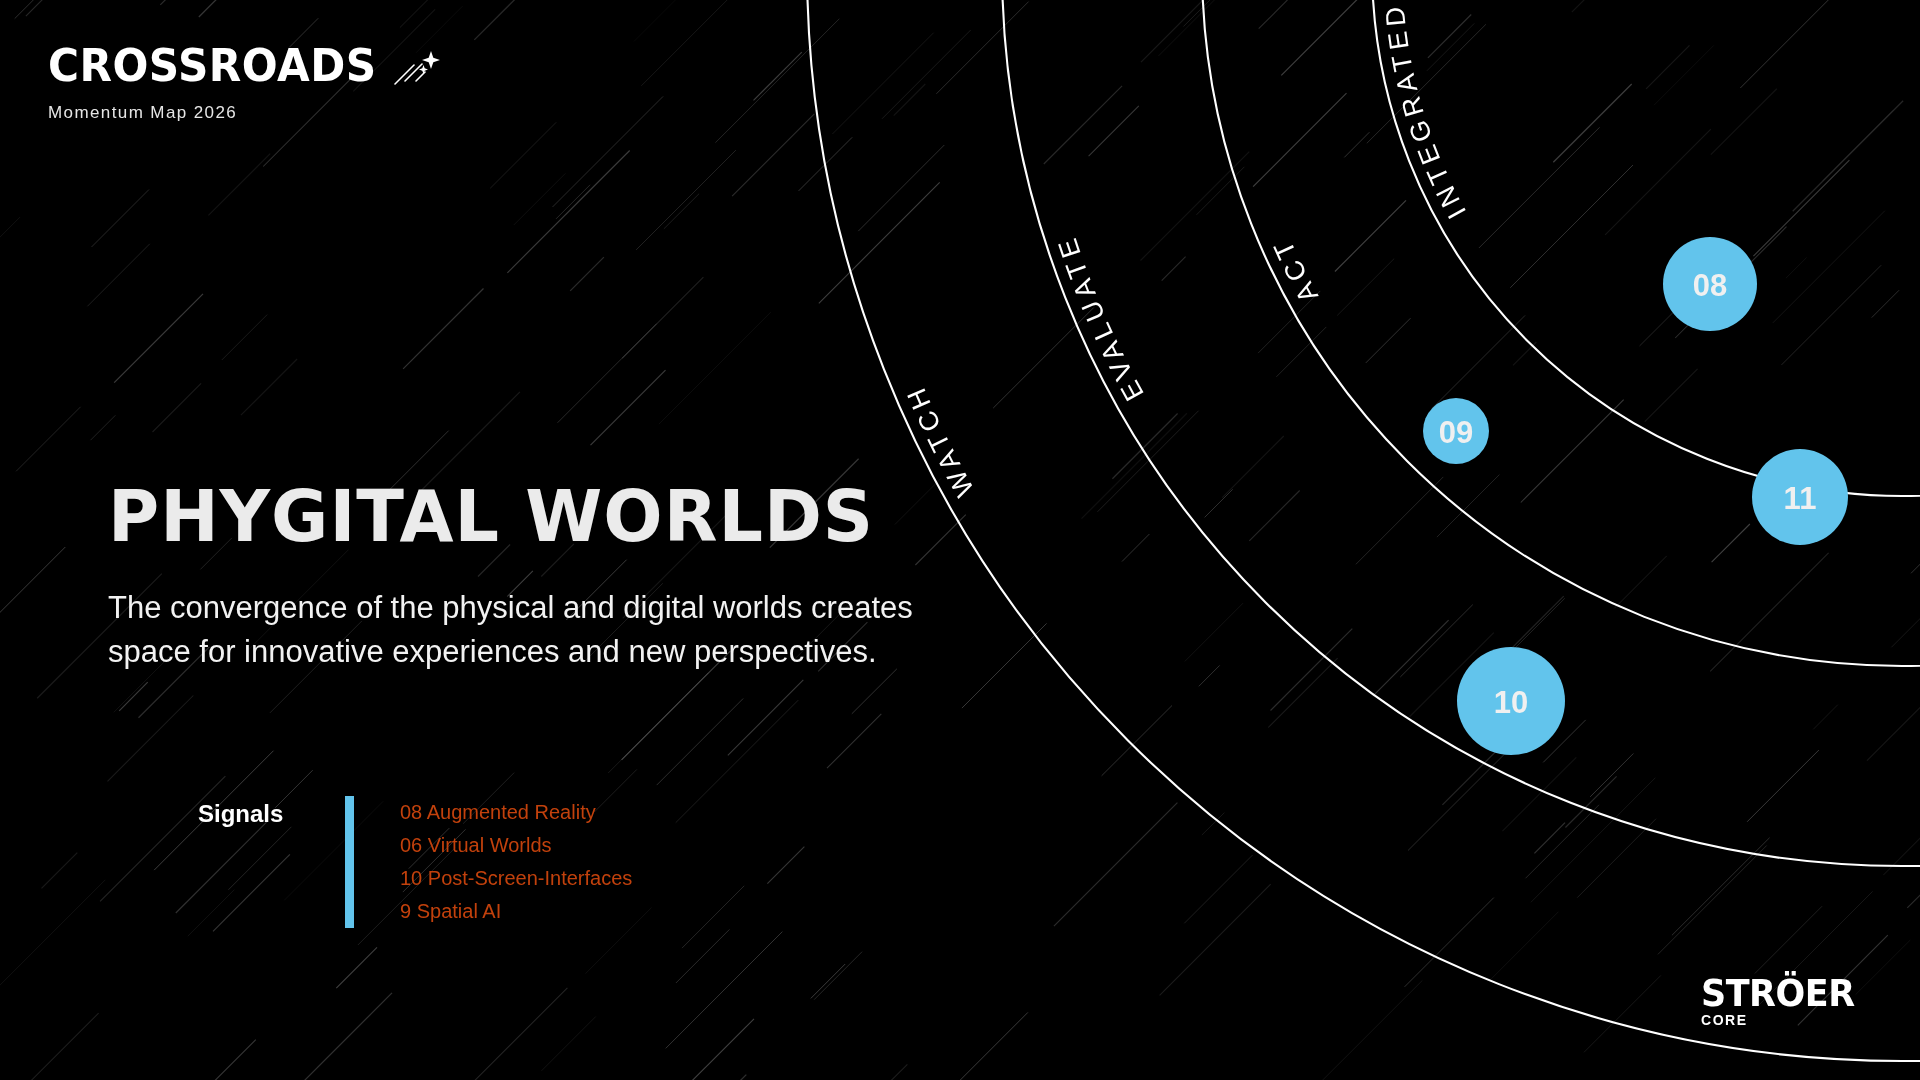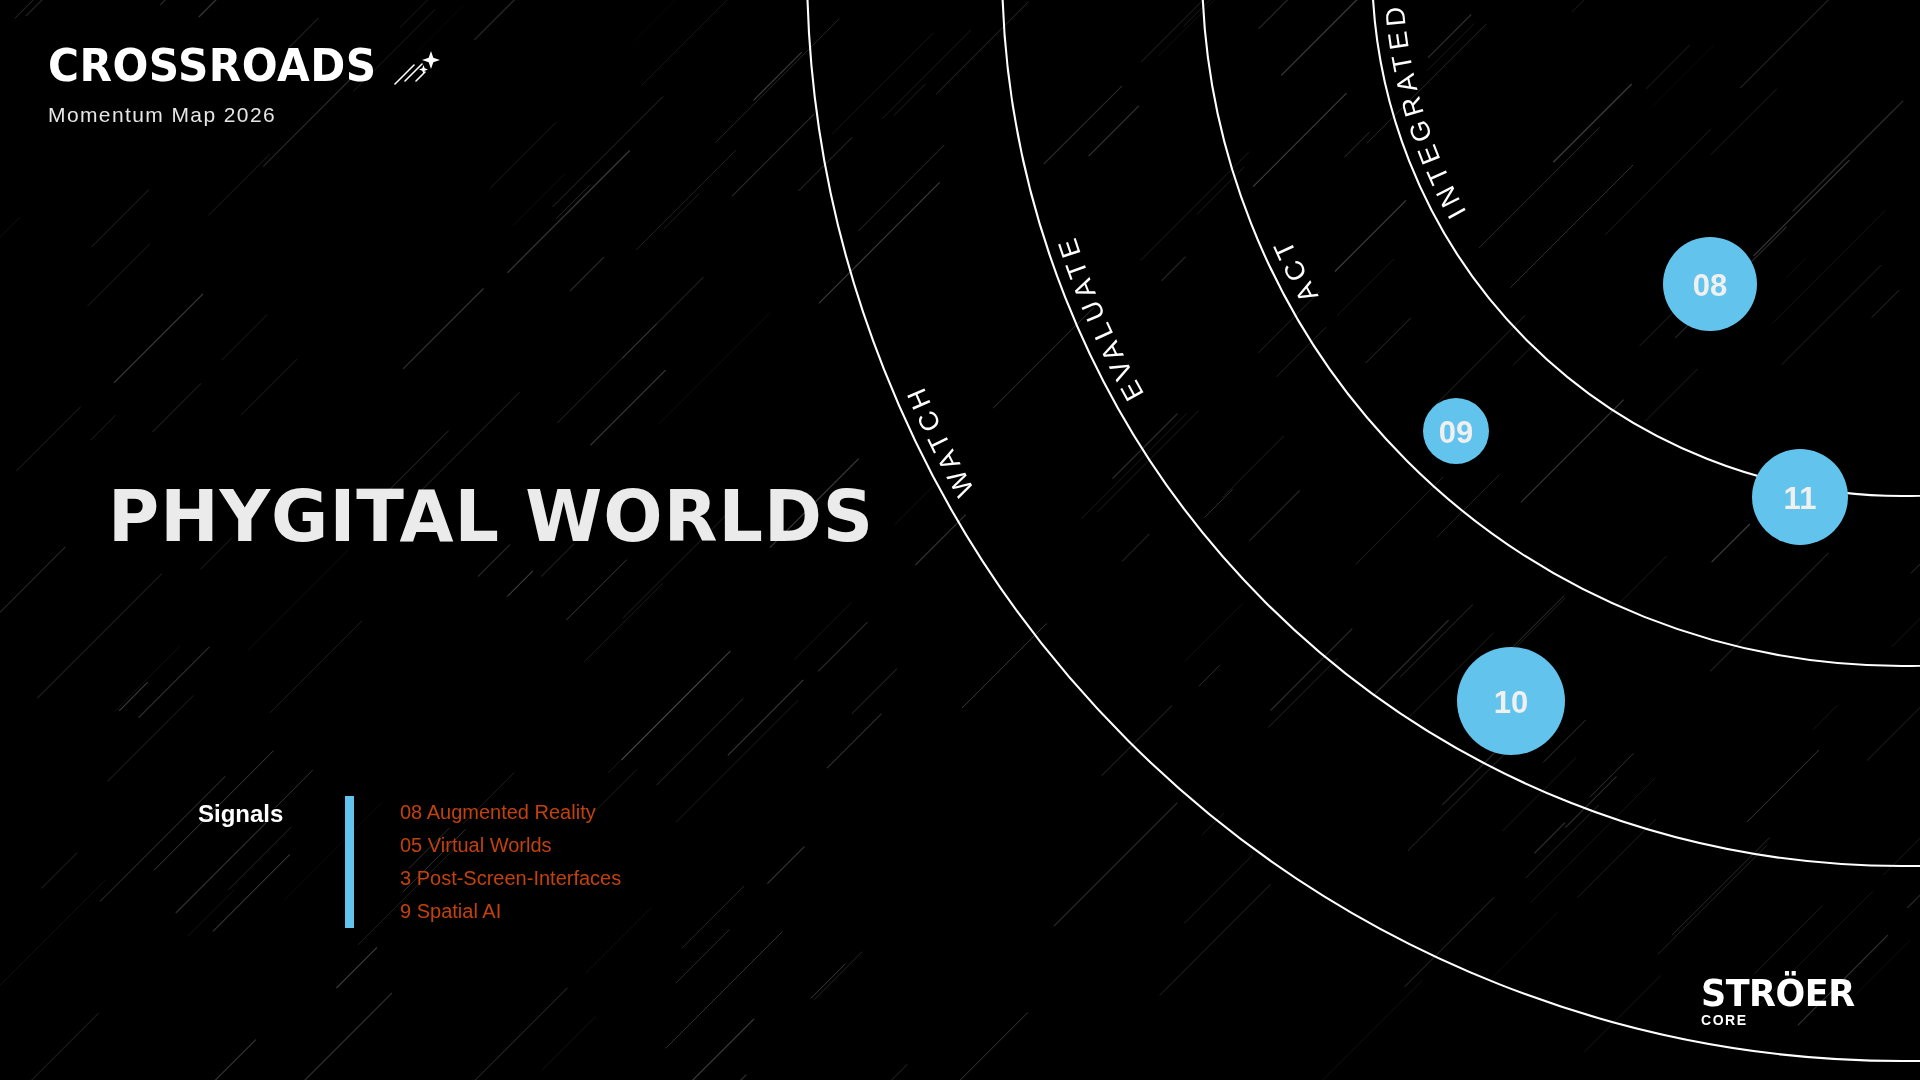--- a/index.html
+++ b/index.html
@@ -23,21 +23,21 @@
   }
   .brand-row { display:flex; align-items:flex-start; gap:2px; }
   .brand-title {
     font-size:44px; font-weight:bold; letter-spacing:0.5px;
     line-height:1; color:#ffffff;
     font-family:"DejaVu Sans", sans-serif;
     transform:scaleX(0.96); transform-origin:left center;
   }
   .brand-spark { margin-top:4px; }
   .brand-sub {
-    margin-top:11px; font-size:21px; color:#e6e6e6; letter-spacing:1.4px;
+    margin-top:11px; font-size:17px; color:#e6e6e6; letter-spacing:1.4px;
     font-weight:400;
   }
 
   
   .copy { position:absolute; left:108px; top:480px; z-index:5; width:930px; }
   .headline {
     font-size:72px; font-weight:bold; letter-spacing:1px; line-height:1;
     color:#ebebeb; font-family:"DejaVu Sans", sans-serif;
     transform:scaleX(0.97); transform-origin:left center;
   }
@@ -375,29 +375,30 @@
         <path d="M39 3 L41.3 9.7 L48 12 L41.3 14.3 L39 21 L36.7 14.3 L30 12 L36.7 9.7 Z" fill="#ffffff"></path>
         <path d="M31.5 17 L32.7 20.3 L36 21.5 L32.7 22.7 L31.5 26 L30.3 22.7 L27 21.5 L30.3 20.3 Z" fill="#ffffff"></path>
       </svg>
     </span>
   </div>
   <div class="brand-sub">Momentum Map 2026</div>
 </div>
 
 <div class="copy">
   <h1 class="headline">PHYGITAL WORLDS</h1>
+  <p class="lede">The convergence of the physical and digital worlds creates space for innovative experiences and new perspectives.</p>
 </div>
 
 <div class="signals">
   <div class="signals-label">Signals</div>
   <div class="signals-bar"></div>
   <ul class="signals-list" id="signals-list">
       <li>08 Augmented Reality</li>
-      <li>05 Virtual Worlds</li>
-      <li>3 Post-Screen-Interfaces</li>
+      <li>06 Virtual Worlds</li>
+      <li>10 Post-Screen-Interfaces</li>
       <li>9 Spatial AI</li>
     </ul>
 </div>
 
 <div class="corp">
   <div class="corp-name">STRÖER</div>
   <div class="corp-sub">CORE</div>
 </div>
 
 </body></html>

